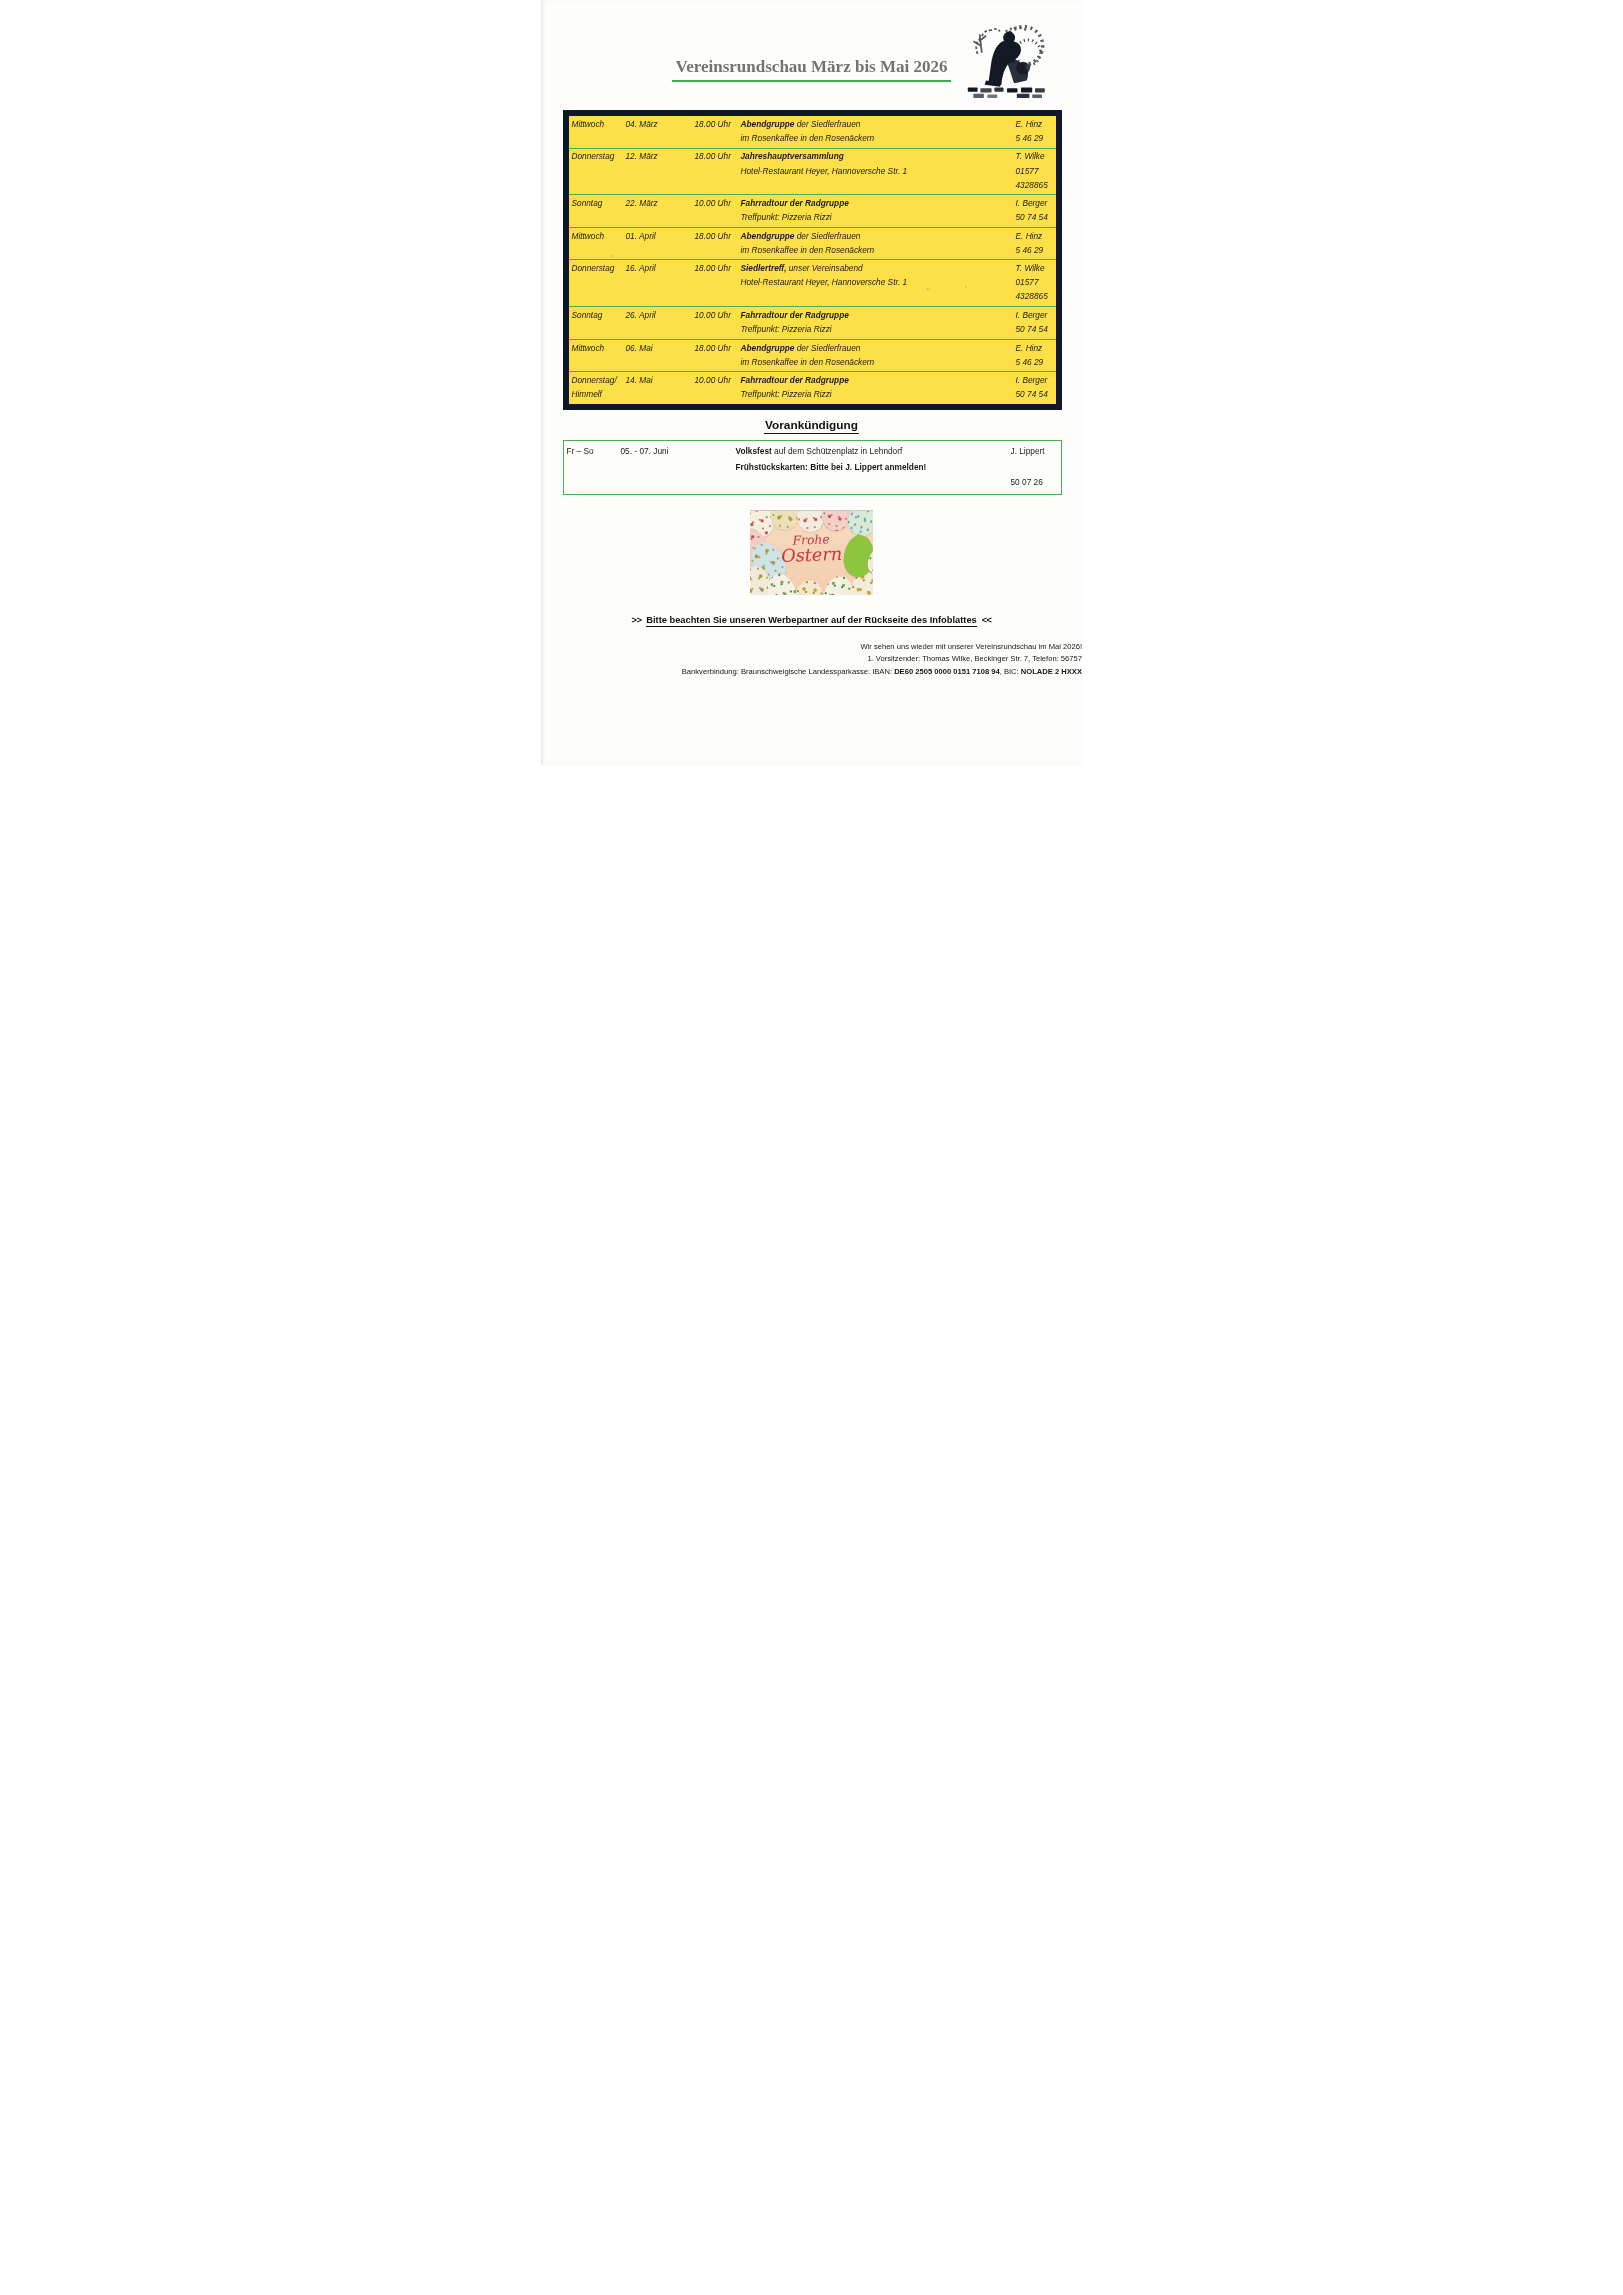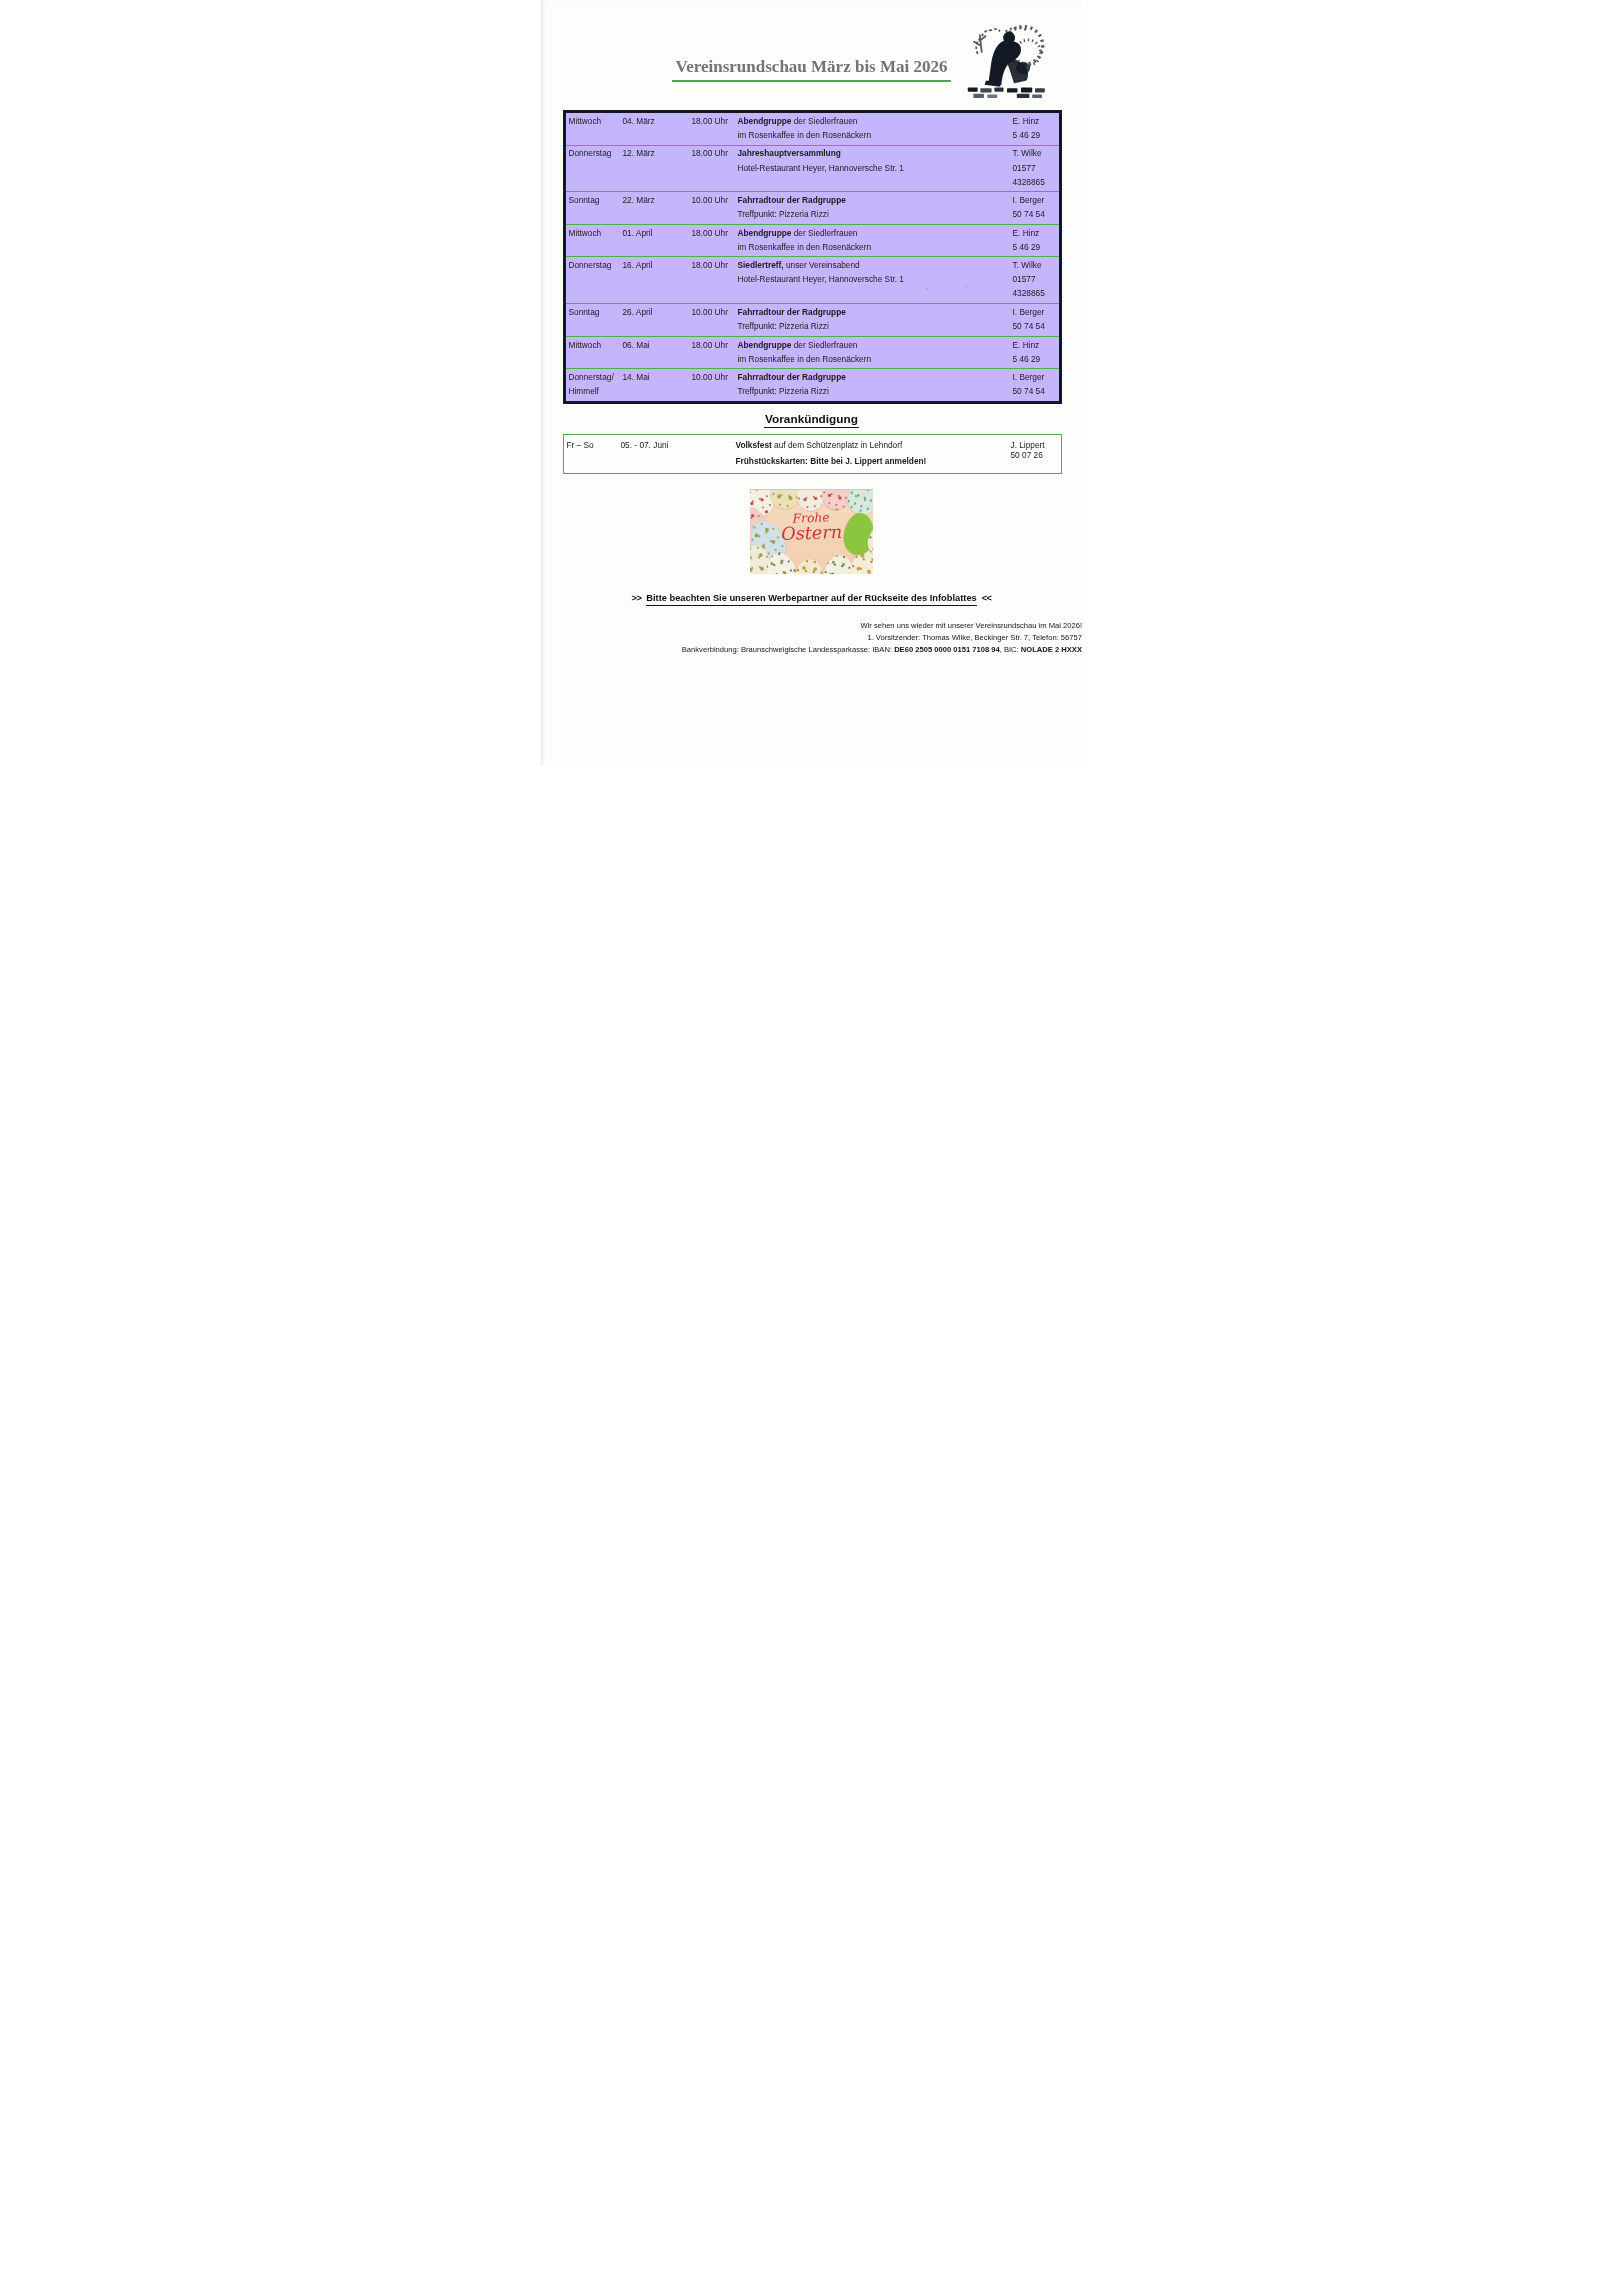--- a/index.html
+++ b/index.html
@@ -21,21 +21,21 @@
   }
   .logo { position:absolute; top:20.6px; right:33px; width:84px; height:82px; }
   
   .rundschau {
     display:table; margin:57px auto 0 auto; padding:0 3.9px 2.5px 3.9px;
     font-family:"Liberation Serif", serif; font-weight:bold; font-size:17px;
     color:#737373; border-bottom:2.5px solid #3fae4b; text-align:center;
   }
   
   .sched {
-    margin:28.5px 20px 0 21.6px; border:3px solid #0f172a; background:#c4b5fd;
+    margin:28.5px 20px 0 21.6px; border:6px solid #0f172a; background:#fde047;font-style:italic;
   }
   .trow {
     display:grid; grid-template-columns:54px 69px 46px 275px 1fr;
     padding:3.9px 0 4.9px 2.9px; font-size:8.3px; line-height:1.05;
   }
   .trow + .trow { border-top:1px solid #46b14e; }
   .c span, .c div { display:block; }
   .c span:empty, .c b:empty { display:none; }
   .day span + span { margin-top:5.4px; }
   .event .l2 { margin-top:5.4px; }
@@ -43,21 +43,21 @@
   .event b, .trow b { font-weight:bold; }
   
   .ann-heading {
     display:table; margin:7.9px auto 0 auto; padding:0 1px 1.5px 1px;
     font-size:11.8px; font-weight:bold; color:#111;
     border-bottom:1.5px solid #161616;
   }
   .ann-box { margin:5.9px 20px 0 21.6px; border:1px solid #46b14e; }
   .ann-box .trow { padding:6.4px 0 7.4px 2.9px; }
   .ann-box .event .l2 { margin-top:6.9px; }
-  .ann-box .contact span + span { margin-top:1px; }
+  .ann-box .contact span + span { margin-top:22px; }
   
   .message { margin-top:15.7px; text-align:center; font-weight:bold; font-size:10.3px; line-height:1.55; color:#101010; }
   
   .easter {
     position:relative; width:123px; height:84px; margin:14.7px auto 0 auto;
     background:linear-gradient(180deg,#f7dcc0 0%,#f4d3b5 55%,#f2ceae 100%);
     border-top:0.5px solid #c9c9c6; overflow:hidden;
   }
   .egg { position:absolute; border-radius:50% 50% 50% 50% / 58% 58% 44% 44%; box-shadow:0 0.5px 1px rgba(120,70,40,.25); }
   .p-reddot  { background-image:radial-gradient(#c0453f 1.2px, transparent 1.5px), radial-gradient(#d2756a 0.8px, transparent 1.1px); background-size:10.8px 12.8px, 7.4px 9.3px; background-position:2px 2.9px, 5.4px 6.4px; }

